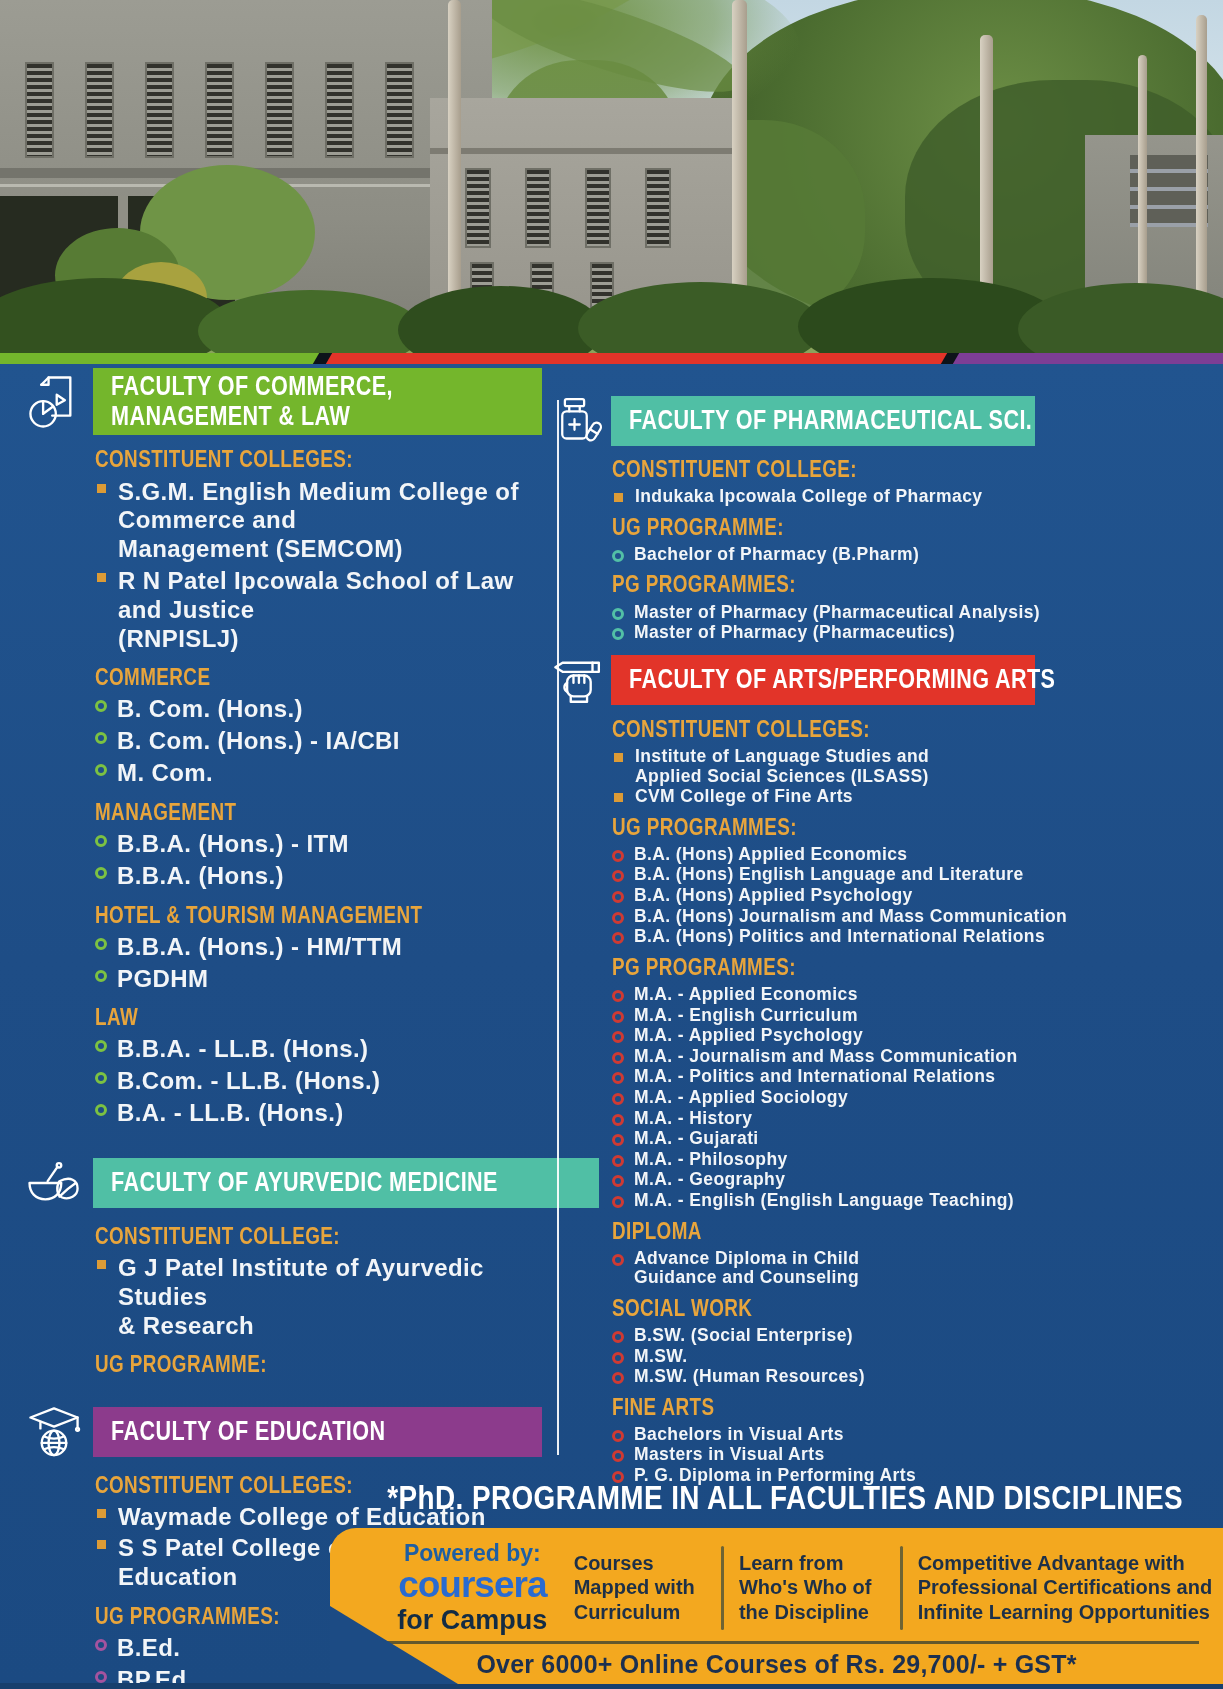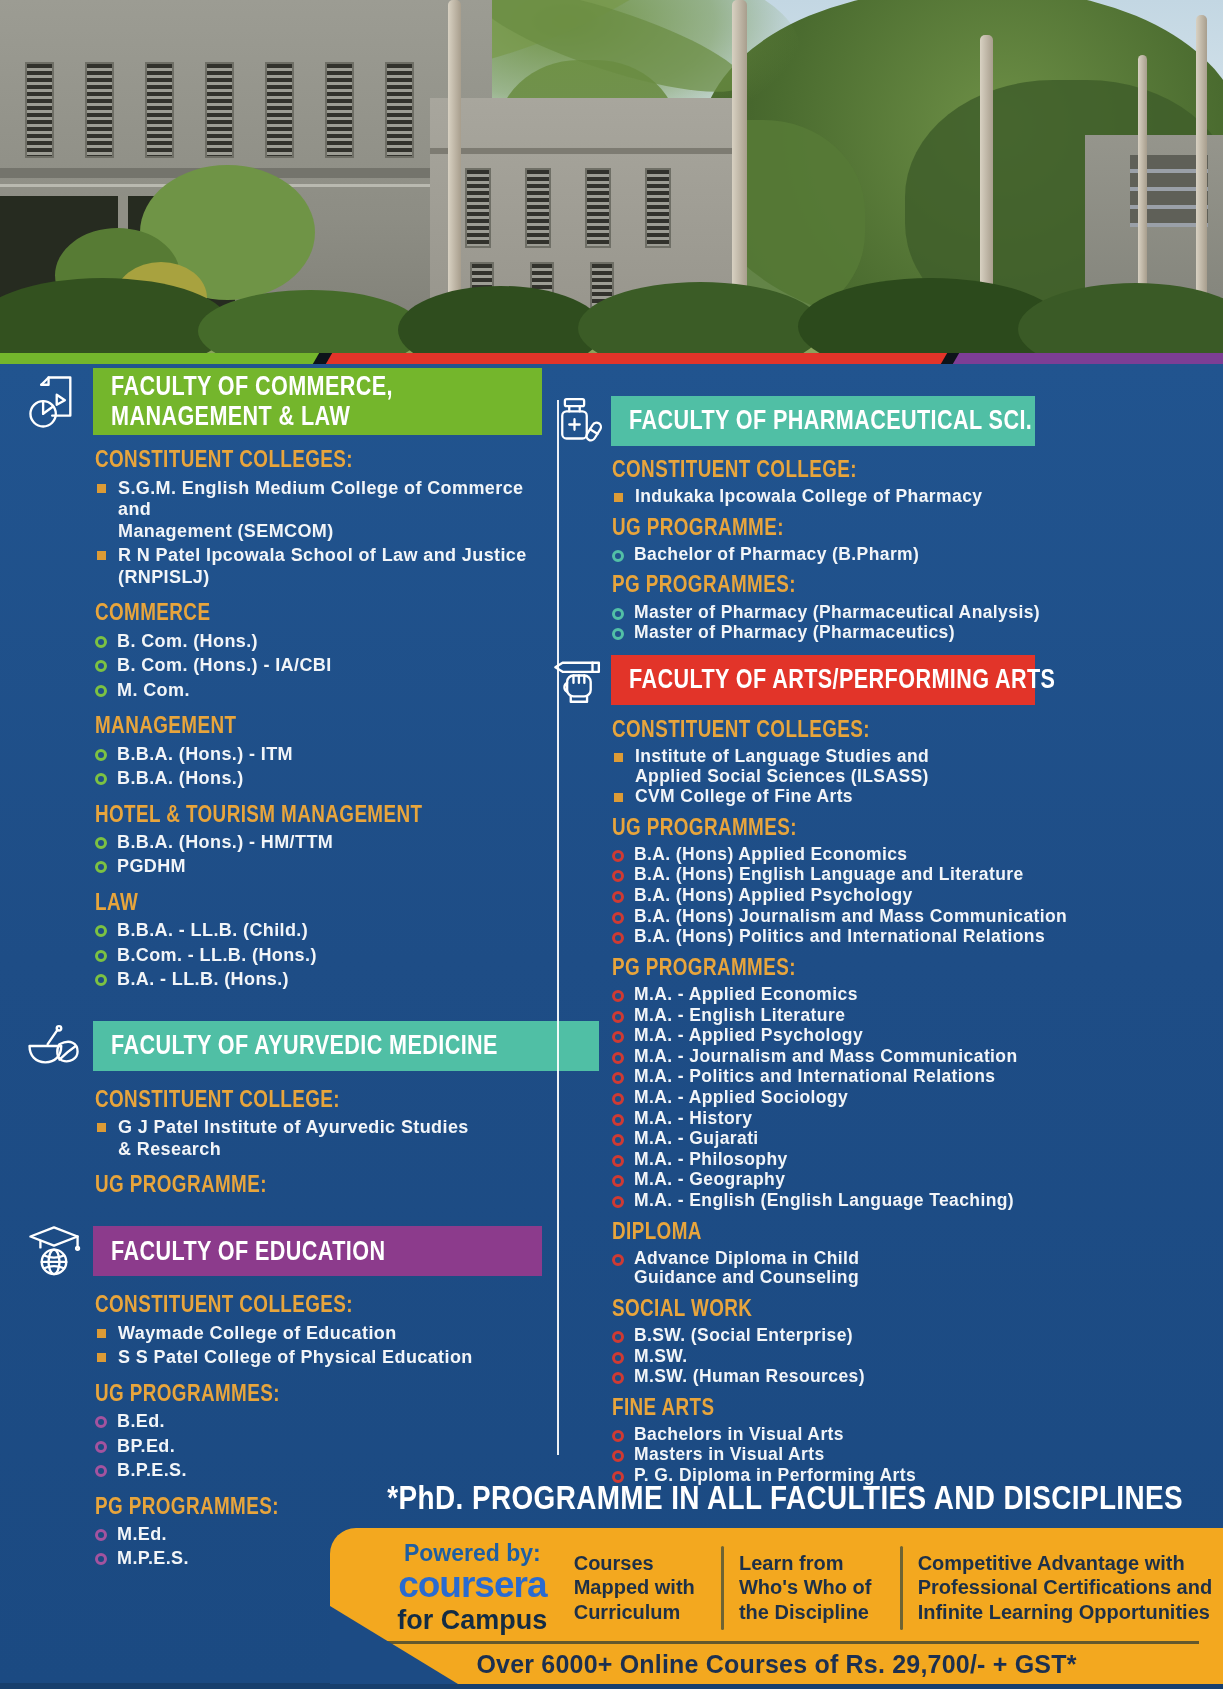--- a/index.html
+++ b/index.html
@@ -78,21 +78,21 @@
   .col-right .fac-body{margin-left:67px;}
   .col-left .faculty + .faculty{margin-top:26px;}
   .col-right .faculty + .faculty{margin-top:8px;}
   .sec{margin-top:12px;}
   .col-right .sec{margin-top:8px;}
   .sec-head{line-height:1.05;}
   .sec-head .cond{color:#e8a53c;font-size:23px;letter-spacing:.5px;transform:scaleX(.82);}
   ul.items{list-style:none;margin:6px 0 0 0;padding:0;}
   li.item{display:flex;align-items:flex-start;margin:3px 0;}
   .col-right li.item{margin:1px 0;}
-  .txt{color:#f2f5f8;font-size:18px;font-weight:700;letter-spacing:.4px;line-height:1.2;white-space:pre-line;}
+  .txt{color:#f2f5f8;font-size:24px;font-weight:700;letter-spacing:.4px;line-height:1.2;white-space:pre-line;}
   .col-right .txt{font-size:17.5px;line-height:1.12;}
   .blt{flex:none;display:inline-block;}
   .blt.square{width:9px;height:9px;background:#dc9b36;margin:6px 12px 0 2px;}
   .blt.ring{width:6px;height:6px;border:3px solid #7cc242;border-radius:50%;margin:5px 10px 0 0;background:transparent;}
   
   .phd{position:absolute;left:300px;top:1114px;width:830px;text-align:center;}
   .phd .cond{transform:scaleX(.82);transform-origin:50% 50%;color:#fff;font-size:34px;letter-spacing:.5px;}
   .banner{position:absolute;left:330px;top:1164px;right:0;height:156px;background:#f3a81f;
           border-top-left-radius:26px;overflow:hidden;z-index:5;}
   .wedge{position:absolute;left:0;bottom:0;width:128px;height:78px;background:#1c4b84;
@@ -251,21 +251,21 @@
                   <span class="blt ring" style="border-color: rgb(124, 194, 66);"></span>
                   <span class="txt">PGDHM</span>
                 </li>
               </ul>
             </div>
             <div class="sec">
               <div class="sec-head"><span class="cond">LAW</span></div>
               <ul class="items">
                 <li class="item">
                   <span class="blt ring" style="border-color: rgb(124, 194, 66);"></span>
-                  <span class="txt">B.B.A. - LL.B. (Child.)</span>
+                  <span class="txt">B.B.A. - LL.B. (Hons.)</span>
                 </li>
                 <li class="item">
                   <span class="blt ring" style="border-color: rgb(124, 194, 66);"></span>
                   <span class="txt">B.Com. - LL.B. (Hons.)</span>
                 </li>
                 <li class="item">
                   <span class="blt ring" style="border-color: rgb(124, 194, 66);"></span>
                   <span class="txt">B.A. - LL.B. (Hons.)</span>
                 </li>
               </ul>
@@ -481,21 +481,21 @@
             </div>
             <div class="sec">
               <div class="sec-head"><span class="cond">PG PROGRAMMES:</span></div>
               <ul class="items">
                 <li class="item">
                   <span class="blt ring" style="border-color: rgb(207, 58, 51);"></span>
                   <span class="txt">M.A. - Applied Economics</span>
                 </li>
                 <li class="item">
                   <span class="blt ring" style="border-color: rgb(207, 58, 51);"></span>
-                  <span class="txt">M.A. - English Literature</span>
+                  <span class="txt">M.A. - English Curriculum</span>
                 </li>
                 <li class="item">
                   <span class="blt ring" style="border-color: rgb(207, 58, 51);"></span>
                   <span class="txt">M.A. - Applied Psychology</span>
                 </li>
                 <li class="item">
                   <span class="blt ring" style="border-color: rgb(207, 58, 51);"></span>
                   <span class="txt">M.A. - Journalism and Mass Communication</span>
                 </li>
                 <li class="item">

